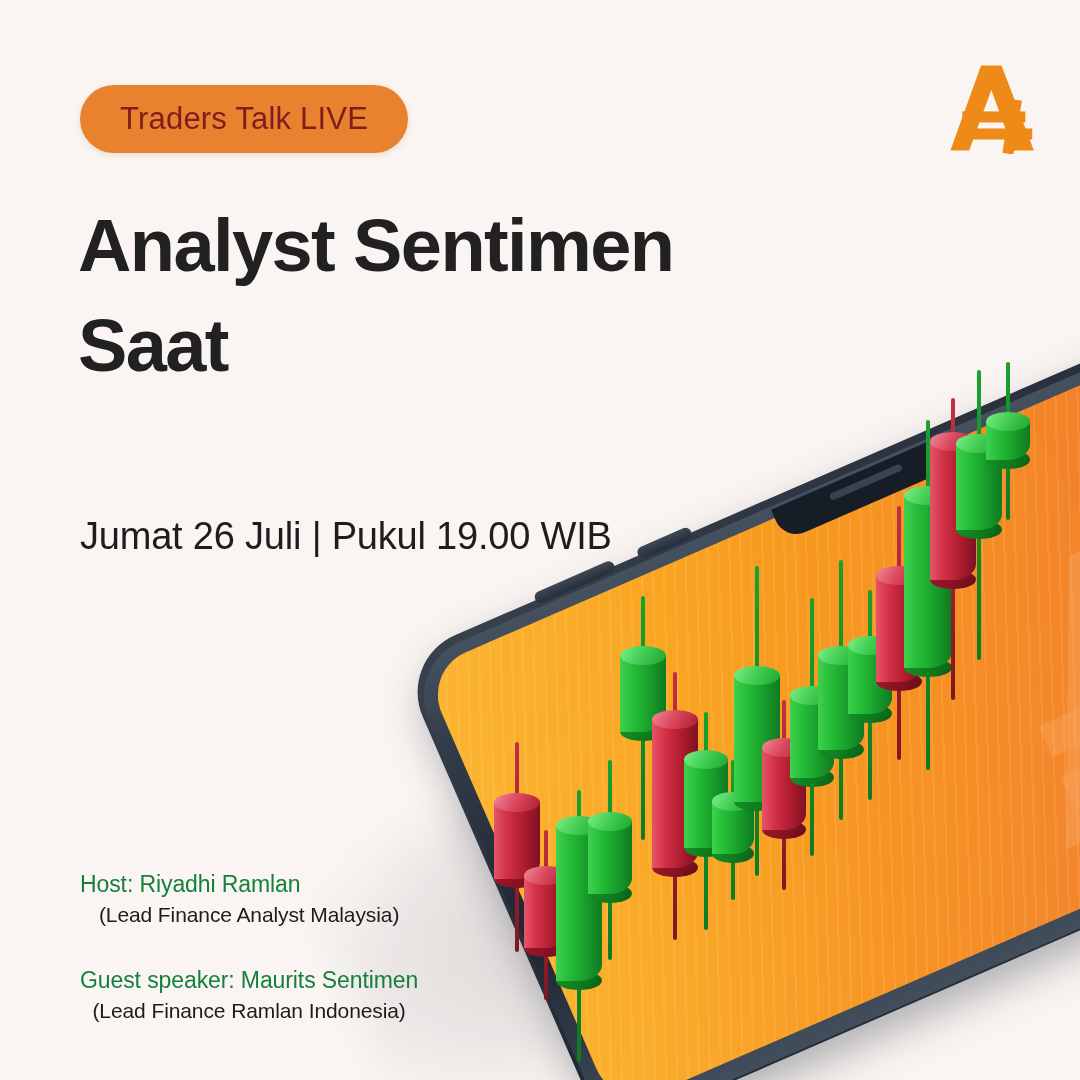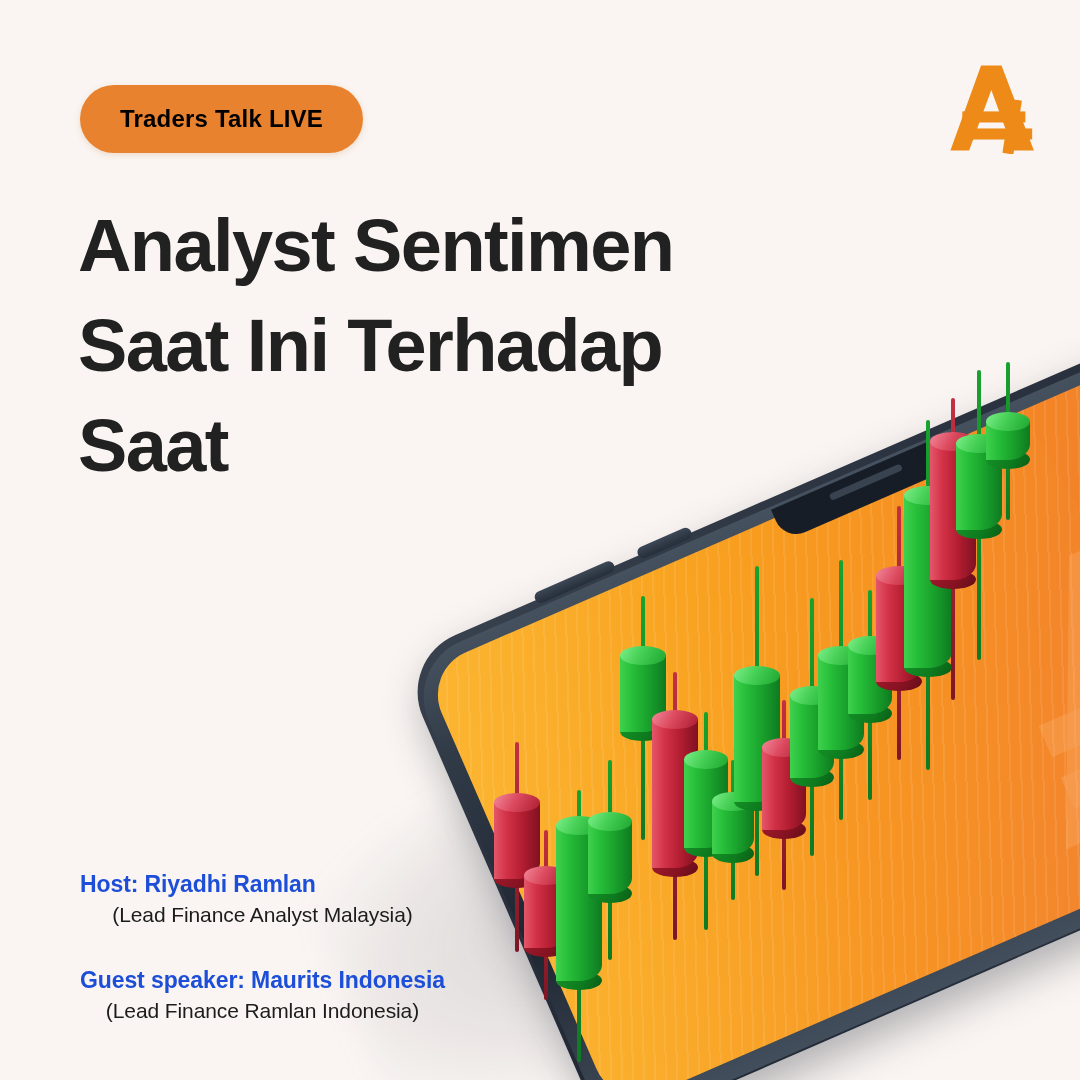--- a/index.html
+++ b/index.html
@@ -103,41 +103,41 @@
   .content{position:absolute;inset:0;z-index:3;}
 
   .badge{
     position:absolute;left:80px;top:85px;
     height:68px;padding:0 40px;
     display:flex;align-items:center;
     background:#e8822f;border-radius:40px;
     box-shadow:0 2px 6px rgba(180,100,30,.18);
   }
   .badge span{
-    color:#000000;font-size:24px;font-weight:bold;letter-spacing:.2px;
+    color:#7f1d1d;font-size:31px;font-weight:normal;letter-spacing:.2px;
     font-family:"Liberation Sans","DejaVu Sans",sans-serif;
   }
 
   .headline{
     position:absolute;left:78px;top:196px;width:760px;
     color:#212121;
     font-size:74px;line-height:100px;font-weight:bold;
     letter-spacing:-1.6px;
   }
   .headline .hl-line{display:block;white-space:nowrap;}
 
   .datetime{
     position:absolute;left:80px;top:515px;
     color:#1d1d1d;font-size:38px;font-weight:normal;letter-spacing:-.2px;
     white-space:nowrap;
   }
 
   .speakers{position:absolute;left:80px;top:868px;}
   .sp-block{margin-bottom:34px;}
-  .sp-name{color:#1d4ed8;font-size:23px;font-weight:bold;line-height:32px;letter-spacing:-.1px;}
+  .sp-name{color:#15803d;font-size:23px;font-weight:normal;line-height:32px;letter-spacing:-.1px;}
   .sp-role{color:#1c1c1c;font-size:21px;font-weight:normal;line-height:30px;letter-spacing:-.1px;text-align:center;}
 
   .logo{position:absolute;right:44px;top:62px;width:86px;height:92px;}
   .logo svg{width:100%;height:100%;display:block;}
 </style>
 </head>
 <body>
 
 <div id="poster">
 
@@ -314,32 +314,32 @@
   </div>
 
   <div class="content">
 
     <div class="badge">
       <span>Traders Talk LIVE</span>
     </div>
 
     <div class="headline">
       <span class="hl-line">Analyst Sentimen</span>
-      <span class="hl-line">Saat Ini Terhadap</span>
       <span class="hl-line">Saat</span>
     </div>
 
+    <div class="datetime">Jumat 26 Juli | Pukul 19.00 WIB</div>
 
     <div class="speakers">
       <div class="sp-block">
         <div class="sp-name">Host: Riyadhi Ramlan</div>
         <div class="sp-role">(Lead Finance Analyst Malaysia)</div>
       </div>
       <div class="sp-block">
-        <div class="sp-name">Guest speaker: Maurits Indonesia</div>
+        <div class="sp-name">Guest speaker: Maurits Sentimen</div>
         <div class="sp-role">(Lead Finance Ramlan Indonesia)</div>
       </div>
     </div>
 
     <div class="logo">
       <svg viewBox="0 0 100 108">
         <path d="M36 4 L60 4 L98 104 L74 104 L48 33 L22 104 L0 104 Z" fill="#ed8a18"></path>
         <rect x="14" y="58" width="74" height="13" fill="#ed8a18"></rect>
         <rect x="14" y="78" width="82" height="13" fill="#ed8a18"></rect>
         <rect x="66" y="44" width="13" height="64" fill="#ed8a18" transform="rotate(9 72 76)"></rect>

